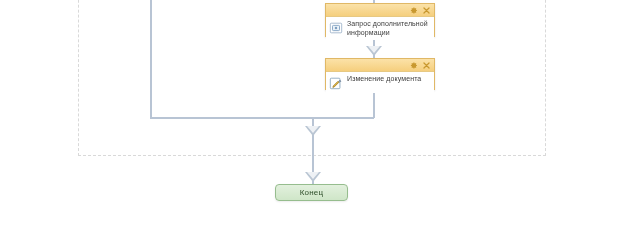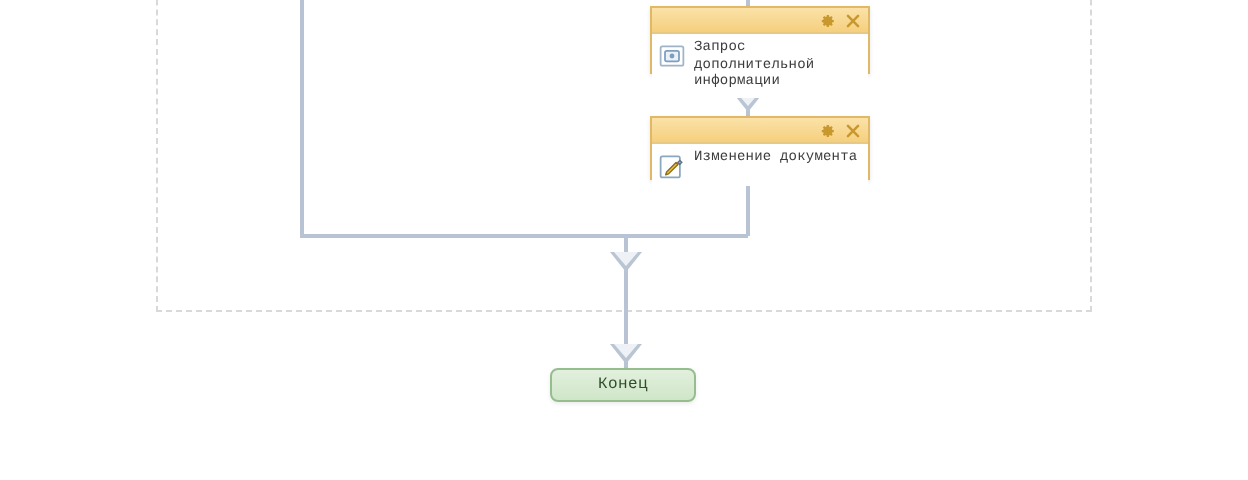--- a/index.html
+++ b/index.html
@@ -9,21 +9,20 @@
   }
   body {
     font-family: "Liberation Sans", sans-serif;
   }
   #canvas {
     position: relative;
     width: 624px;
     height: 206px;
     background: #ffffff;
     overflow: hidden;
-    font-family: Liberation Mono, monospace;
   }
 
   
   .lane-region {
     position: absolute;
     border: 1px dashed #d9d9d9;
     border-top: none;
     box-sizing: border-box;
     pointer-events: none;
   }

